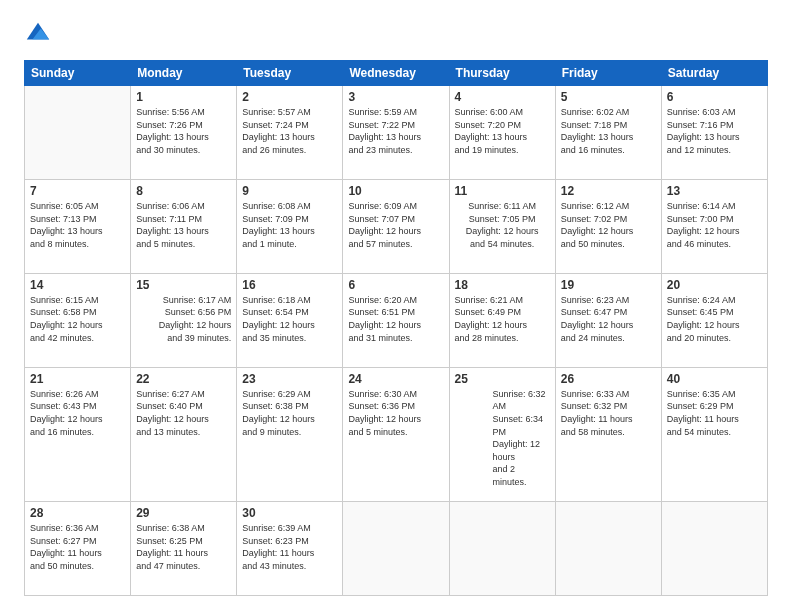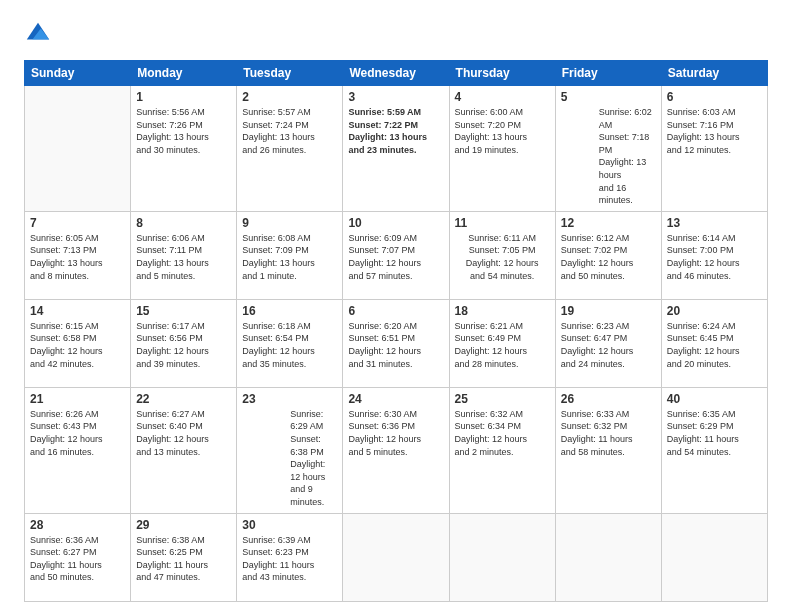--- a/index.html
+++ b/index.html
@@ -145,35 +145,35 @@
           </td>
           <td>
             <span class="day-number">2</span>
             <div class="cell-text" style="white-space: pre-line;">Sunrise: 5:57 AM
 Sunset: 7:24 PM
 Daylight: 13 hours
 and 26 minutes.</div>
           </td>
           <td>
             <span class="day-number">3</span>
-            <div class="cell-text" style="white-space: pre-line; font-weight: bold;">Sunrise: 5:59 AM
+            <div class="cell-text" style="white-space: pre-line;">Sunrise: 5:59 AM
 Sunset: 7:22 PM
 Daylight: 13 hours
 and 23 minutes.</div>
           </td>
           <td>
             <span class="day-number">4</span>
             <div class="cell-text" style="white-space: pre-line;">Sunrise: 6:00 AM
 Sunset: 7:20 PM
 Daylight: 13 hours
 and 19 minutes.</div>
           </td>
           <td>
             <span class="day-number">5</span>
-            <div class="cell-text" style="white-space: pre-line; margin-left: 38px;">Sunrise: 6:02 AM
+            <div class="cell-text" style="white-space: pre-line;">Sunrise: 6:02 AM
 Sunset: 7:18 PM
 Daylight: 13 hours
 and 16 minutes.</div>
           </td>
           <td>
             <span class="day-number">6</span>
             <div class="cell-text" style="white-space: pre-line;">Sunrise: 6:03 AM
 Sunset: 7:16 PM
 Daylight: 13 hours
 and 12 minutes.</div>
@@ -233,21 +233,21 @@
         <tr>
           <td>
             <span class="day-number">14</span>
             <div class="cell-text" style="white-space: pre-line;">Sunrise: 6:15 AM
 Sunset: 6:58 PM
 Daylight: 12 hours
 and 42 minutes.</div>
           </td>
           <td>
             <span class="day-number">15</span>
-            <div class="cell-text" style="white-space: pre-line;">Sunrise: 6:17 AM
+            <div class="cell-text" style="white-space: pre-line; text-align: right;">Sunrise: 6:17 AM
 Sunset: 6:56 PM
 Daylight: 12 hours
 and 39 minutes.</div>
           </td>
           <td>
             <span class="day-number">16</span>
             <div class="cell-text" style="white-space: pre-line;">Sunrise: 6:18 AM
 Sunset: 6:54 PM
 Daylight: 12 hours
 and 35 minutes.</div>
@@ -291,35 +291,35 @@
           </td>
           <td>
             <span class="day-number">22</span>
             <div class="cell-text" style="white-space: pre-line;">Sunrise: 6:27 AM
 Sunset: 6:40 PM
 Daylight: 12 hours
 and 13 minutes.</div>
           </td>
           <td>
             <span class="day-number">23</span>
-            <div class="cell-text" style="white-space: pre-line; margin-left: 48px;">Sunrise: 6:29 AM
+            <div class="cell-text" style="white-space: pre-line;">Sunrise: 6:29 AM
 Sunset: 6:38 PM
 Daylight: 12 hours
 and 9 minutes.</div>
           </td>
           <td>
             <span class="day-number">24</span>
             <div class="cell-text" style="white-space: pre-line;">Sunrise: 6:30 AM
 Sunset: 6:36 PM
 Daylight: 12 hours
 and 5 minutes.</div>
           </td>
           <td>
             <span class="day-number">25</span>
-            <div class="cell-text" style="white-space: pre-line;">Sunrise: 6:32 AM
+            <div class="cell-text" style="white-space: pre-line; margin-left: 38px;">Sunrise: 6:32 AM
 Sunset: 6:34 PM
 Daylight: 12 hours
 and 2 minutes.</div>
           </td>
           <td>
             <span class="day-number">26</span>
             <div class="cell-text" style="white-space: pre-line;">Sunrise: 6:33 AM
 Sunset: 6:32 PM
 Daylight: 11 hours
 and 58 minutes.</div>

